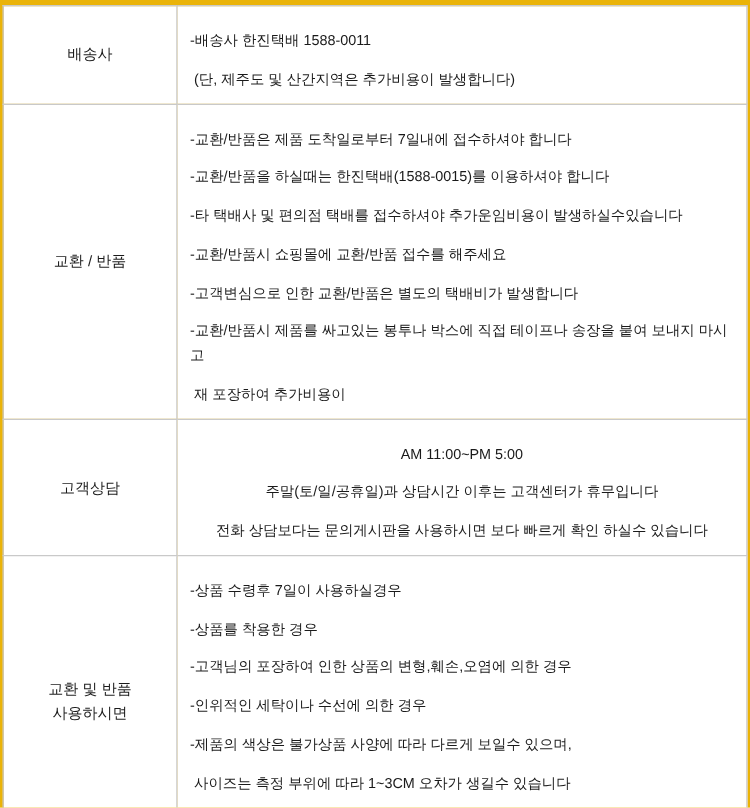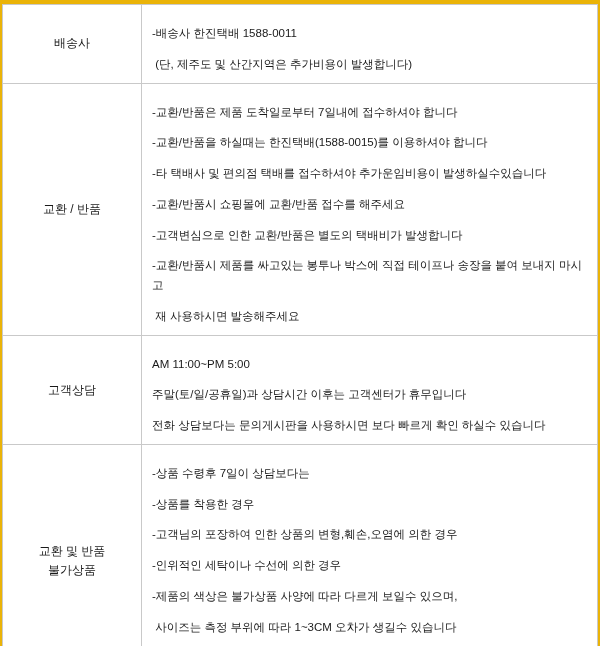--- a/index.html
+++ b/index.html
@@ -50,21 +50,21 @@
     white-space: pre-wrap;
     display: block;
     margin-top: 11px;
   }
   .label-line {
     display: block;
   }
   
   tr.row-shipping td { height: 60px; }
   tr.row-exchange td { height: 170px; }
-  tr.row-support td { height: 80px; }
+  tr.row-support td { height: 80px; text-align: center; }
   tr.row-as td { height: 66px; }
   tr.row-nonreturn td { height: 160px; }
   tr.row-notes td { height: 78px; }
 </style>
 </head>
 <body>
 
 <div class="page">
   <table class="info-table">
     <tbody>
@@ -82,43 +82,43 @@
         <td class="label-cell">
           <span class="label-line">교환 / 반품</span>
         </td>
         <td class="content-cell">
           <span class="line">-교환/반품은 제품 도착일로부터 7일내에 접수하셔야 합니다</span>
           <span class="line">-교환/반품을 하실때는 한진택배(1588-0015)를 이용하셔야 합니다</span>
           <span class="line">-타 택배사 및 편의점 택배를 접수하셔야 추가운임비용이 발생하실수있습니다</span>
           <span class="line">-교환/반품시 쇼핑몰에 교환/반품 접수를 해주세요</span>
           <span class="line">-고객변심으로 인한 교환/반품은 별도의 택배비가 발생합니다</span>
           <span class="line">-교환/반품시 제품를 싸고있는 봉투나 박스에 직접 테이프나 송장을 붙여 보내지 마시고</span>
-          <span class="line"> 재 사용하시면 발송해주세요</span>
+          <span class="line"> 재 포장하여 추가비용이</span>
         </td>
       </tr>
 
       <tr class="row-support">
         <td class="label-cell">
           <span class="label-line">고객상담</span>
         </td>
         <td class="content-cell">
           <span class="line">AM 11:00~PM 5:00</span>
           <span class="line">주말(토/일/공휴일)과 상담시간 이후는 고객센터가 휴무입니다</span>
           <span class="line">전화 상담보다는 문의게시판을 사용하시면 보다 빠르게 확인 하실수 있습니다</span>
         </td>
       </tr>
 
 
       <tr class="row-nonreturn">
         <td class="label-cell">
           <span class="label-line">교환 및 반품</span>
-          <span class="label-line">불가상품</span>
+          <span class="label-line">사용하시면</span>
         </td>
         <td class="content-cell">
-          <span class="line">-상품 수령후 7일이 상담보다는</span>
+          <span class="line">-상품 수령후 7일이 사용하실경우</span>
           <span class="line">-상품를 착용한 경우</span>
           <span class="line">-고객님의 포장하여 인한 상품의 변형,훼손,오염에 의한 경우</span>
           <span class="line">-인위적인 세탁이나 수선에 의한 경우</span>
           <span class="line">-제품의 색상은 불가상품 사양에 따라 다르게 보일수 있으며,</span>
           <span class="line"> 사이즈는 측정 부위에 따라 1~3CM 오차가 생길수 있습니다</span>
           <span class="line"> 이는 무상환불 및 교환 사유에서 이용하셔야</span>
         </td>
       </tr>
 
       <tr class="row-notes">

